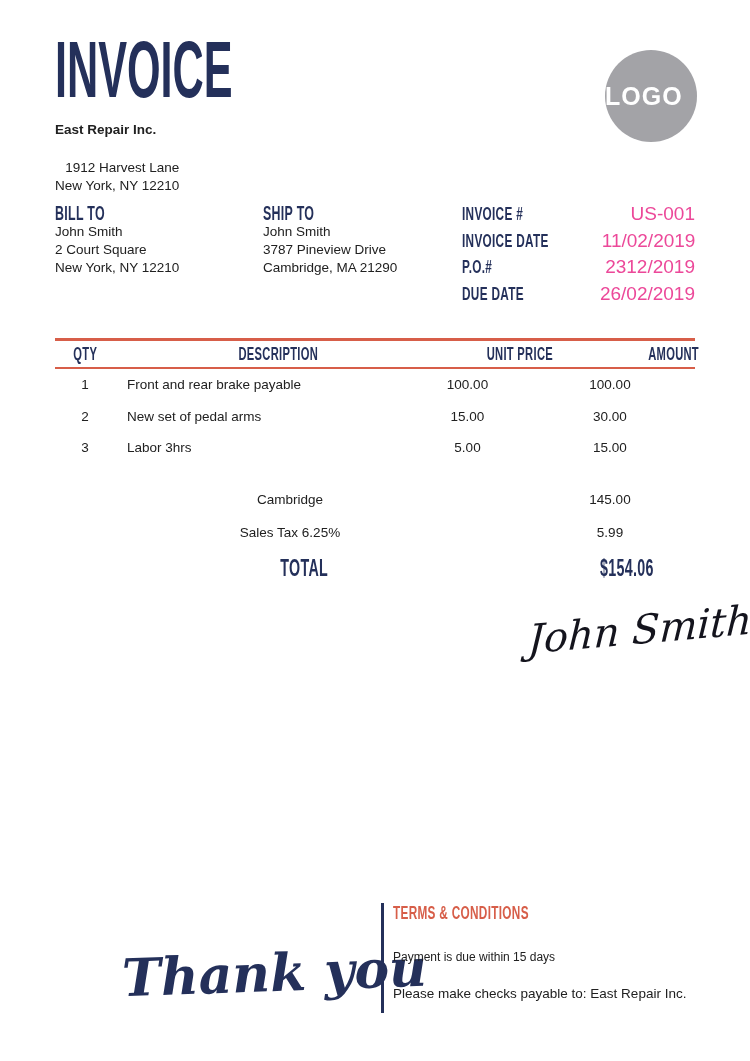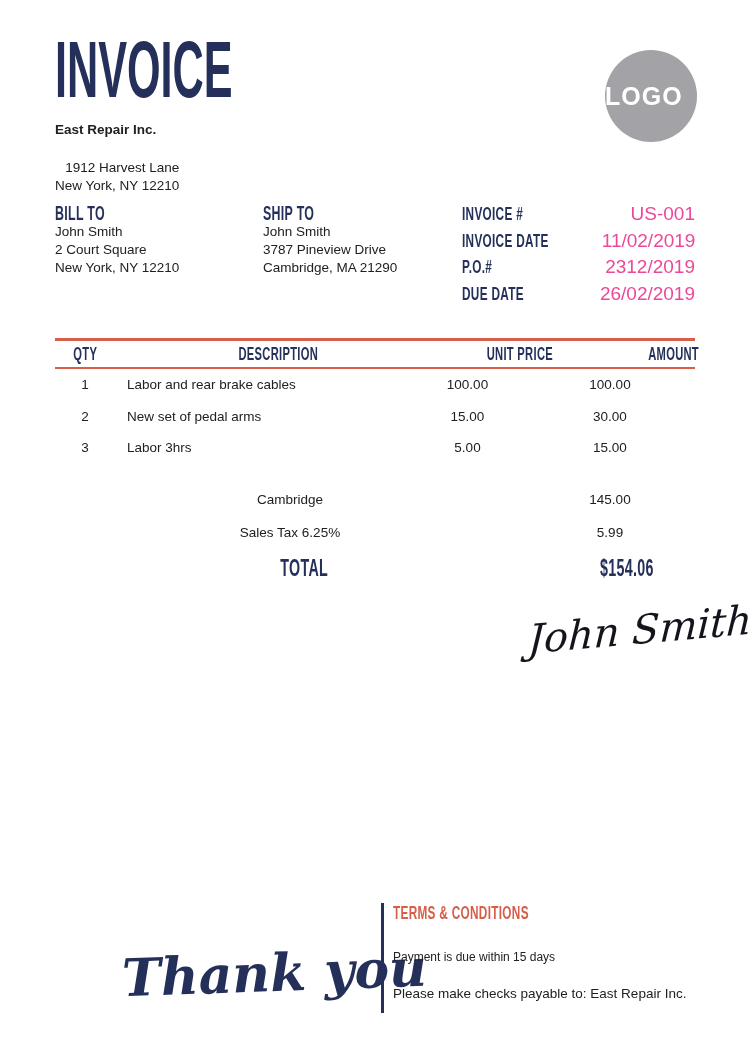--- a/index.html
+++ b/index.html
@@ -170,21 +170,21 @@
   <div class="items">
     <div class="hrow">
       <div class="h c-center"><span class="cond center">QTY</span></div>
       <div class="h c-center"><span class="cond center">DESCRIPTION</span></div>
       <div class="h c-right"><span class="cond right">UNIT PRICE</span></div>
       <div class="h c-right"><span class="cond right">AMOUNT</span></div>
     </div>
 
     <div class="drow">
       <div class="c-center">1</div>
-      <div class="c-left">Labor and rear brake cables</div>
+      <div class="c-left">Front and rear brake payable</div>
       <div class="c-right">100.00</div>
       <div class="c-right">100.00</div>
     </div>
     <div class="drow">
       <div class="c-center">2</div>
       <div class="c-left">New set of pedal arms</div>
       <div class="c-right">15.00</div>
       <div class="c-right">30.00</div>
     </div>
     <div class="drow">

